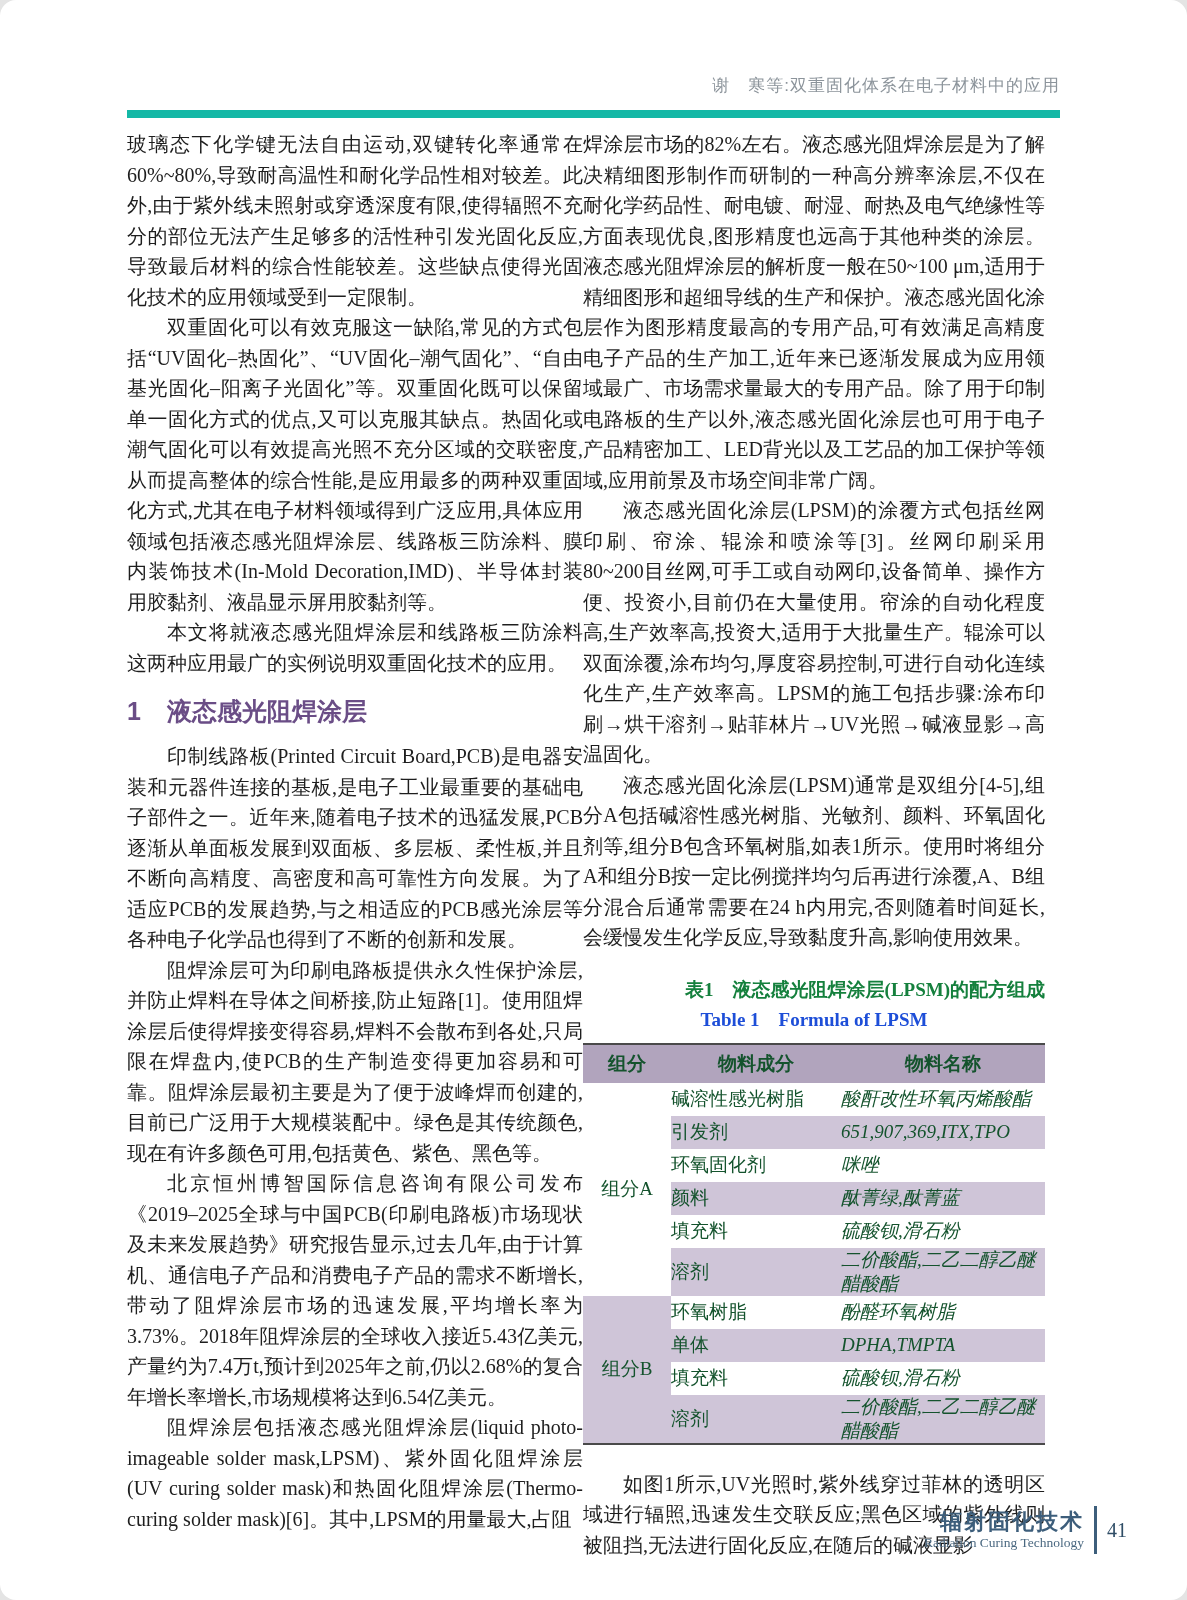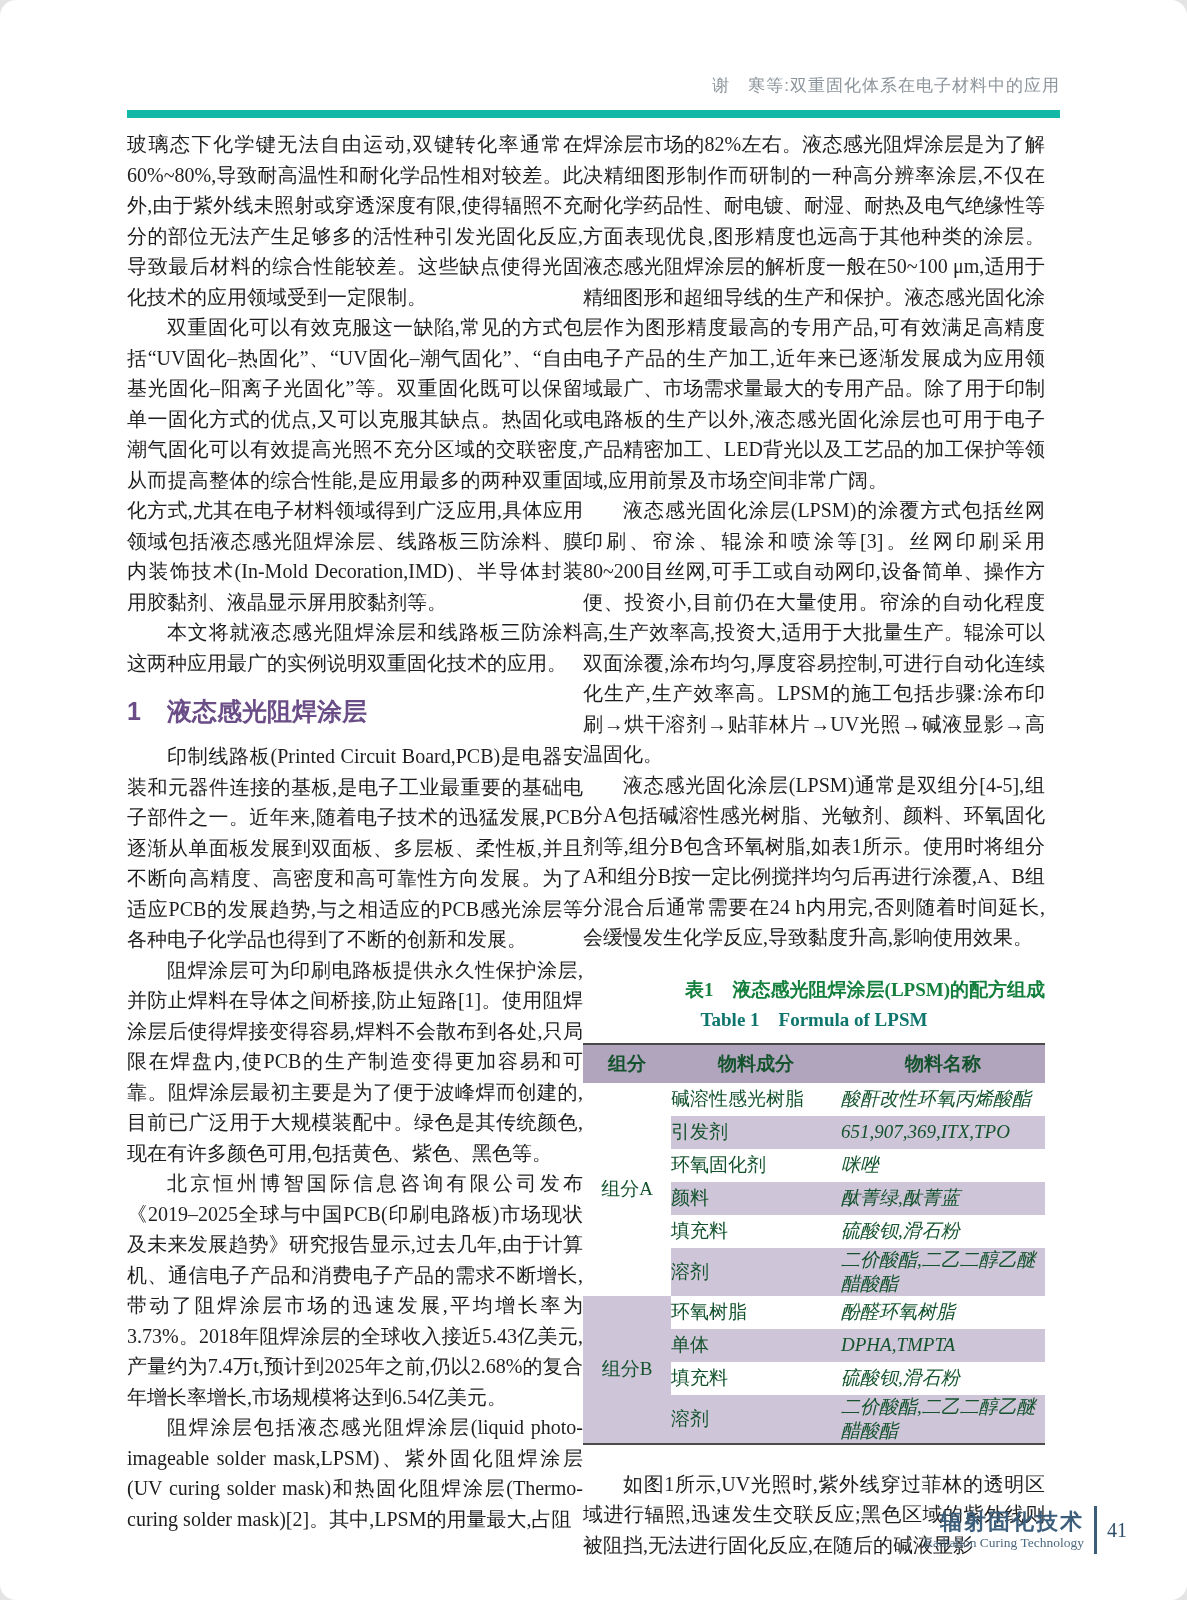--- a/index.html
+++ b/index.html
@@ -39,21 +39,21 @@
     display:flex;align-items:baseline;
   }
   .sec-num{margin-right:26px;}
   
   .table-block{margin-top:24px;margin-bottom:24px;}
   .tbl-caption-zh{
     text-align:right;font-weight:bold;font-size:19px;color:#15803d;
     margin:4px 0 4px 0;
   }
   .tbl-caption-en{
-    text-align:center;font-weight:bold;font-size:19px;color:#0f766e;
+    text-align:center;font-weight:bold;font-size:19px;color:#1d4ed8;
     margin:0 0 10px 0;
   }
   table.formula{
     width:100%;border-collapse:collapse;
     border-top:2px solid #4a4a4a;border-bottom:2px solid #4a4a4a;
     font-size:19px;color:#14532d;
   }
   table.formula th{
     background:#b1a4bd;font-weight:bold;height:38px;padding:0;
   }
@@ -95,21 +95,21 @@
       <p class="para no-indent">玻璃态下化学键无法自由运动,双键转化率通常在60%~80%,导致耐高温性和耐化学品性相对较差。此外,由于紫外线未照射或穿透深度有限,使得辐照不充分的部位无法产生足够多的活性种引发光固化反应,导致最后材料的综合性能较差。这些缺点使得光固化技术的应用领域受到一定限制。</p>
       <p class="para">双重固化可以有效克服这一缺陷,常见的方式包括“UV固化–热固化”、“UV固化–潮气固化”、“自由基光固化–阳离子光固化”等。双重固化既可以保留单一固化方式的优点,又可以克服其缺点。热固化或潮气固化可以有效提高光照不充分区域的交联密度,从而提高整体的综合性能,是应用最多的两种双重固化方式,尤其在电子材料领域得到广泛应用,具体应用领域包括液态感光阻焊涂层、线路板三防涂料、膜内装饰技术(In-Mold Decoration,IMD)、半导体封装用胶黏剂、液晶显示屏用胶黏剂等。</p>
       <p class="para">本文将就液态感光阻焊涂层和线路板三防涂料这两种应用最广的实例说明双重固化技术的应用。</p>
       <h2 class="section-heading">
         <span class="sec-num">1</span>
         <span class="sec-title">液态感光阻焊涂层</span>
       </h2>
       <p class="para">印制线路板(Printed Circuit Board,PCB)是电器安装和元器件连接的基板,是电子工业最重要的基础电子部件之一。近年来,随着电子技术的迅猛发展,PCB逐渐从单面板发展到双面板、多层板、柔性板,并且不断向高精度、高密度和高可靠性方向发展。为了适应PCB的发展趋势,与之相适应的PCB感光涂层等各种电子化学品也得到了不断的创新和发展。</p>
       <p class="para">阻焊涂层可为印刷电路板提供永久性保护涂层,并防止焊料在导体之间桥接,防止短路[1]。使用阻焊涂层后使得焊接变得容易,焊料不会散布到各处,只局限在焊盘内,使PCB的生产制造变得更加容易和可靠。阻焊涂层最初主要是为了便于波峰焊而创建的,目前已广泛用于大规模装配中。绿色是其传统颜色,现在有许多颜色可用,包括黄色、紫色、黑色等。</p>
       <p class="para">北京恒州博智国际信息咨询有限公司发布《2019–2025全球与中国PCB(印刷电路板)市场现状及未来发展趋势》研究报告显示,过去几年,由于计算机、通信电子产品和消费电子产品的需求不断增长,带动了阻焊涂层市场的迅速发展,平均增长率为3.73%。2018年阻焊涂层的全球收入接近5.43亿美元,产量约为7.4万t,预计到2025年之前,仍以2.68%的复合年增长率增长,市场规模将达到6.54亿美元。</p>
-      <p class="para">阻焊涂层包括液态感光阻焊涂层(liquid photo-imageable solder mask,LPSM)、紫外固化阻焊涂层(UV curing solder mask)和热固化阻焊涂层(Thermo-curing solder mask)[2]。其中,LPSM的用量最大,占阻</p>
+      <p class="para">阻焊涂层包括液态感光阻焊涂层(liquid photo-imageable solder mask,LPSM)、紫外固化阻焊涂层(UV curing solder mask)和热固化阻焊涂层(Thermo-curing solder mask)[6]。其中,LPSM的用量最大,占阻</p>
     </div>
 
     <div class="col col-right">
       <p class="para no-indent">焊涂层市场的82%左右。液态感光阻焊涂层是为了解决精细图形制作而研制的一种高分辨率涂层,不仅在耐化学药品性、耐电镀、耐湿、耐热及电气绝缘性等方面表现优良,图形精度也远高于其他种类的涂层。液态感光阻焊涂层的解析度一般在50~100 μm,适用于精细图形和超细导线的生产和保护。液态感光固化涂层作为图形精度最高的专用产品,可有效满足高精度电子产品的生产加工,近年来已逐渐发展成为应用领域最广、市场需求量最大的专用产品。除了用于印制电路板的生产以外,液态感光固化涂层也可用于电子产品精密加工、LED背光以及工艺品的加工保护等领域,应用前景及市场空间非常广阔。</p>
       <p class="para">液态感光固化涂层(LPSM)的涂覆方式包括丝网印刷、帘涂、辊涂和喷涂等[3]。丝网印刷采用80~200目丝网,可手工或自动网印,设备简单、操作方便、投资小,目前仍在大量使用。帘涂的自动化程度高,生产效率高,投资大,适用于大批量生产。辊涂可以双面涂覆,涂布均匀,厚度容易控制,可进行自动化连续化生产,生产效率高。LPSM的施工包括步骤:涂布印刷→烘干溶剂→贴菲林片→UV光照→碱液显影→高温固化。</p>
       <p class="para">液态感光固化涂层(LPSM)通常是双组分[4-5],组分A包括碱溶性感光树脂、光敏剂、颜料、环氧固化剂等,组分B包含环氧树脂,如表1所示。使用时将组分A和组分B按一定比例搅拌均匀后再进行涂覆,A、B组分混合后通常需要在24 h内用完,否则随着时间延长,会缓慢发生化学反应,导致黏度升高,影响使用效果。</p>
 
       <div class="table-block">
         <div class="tbl-caption-zh">表1　液态感光阻焊涂层(LPSM)的配方组成</div>
         <div class="tbl-caption-en">Table 1　Formula of LPSM</div>

